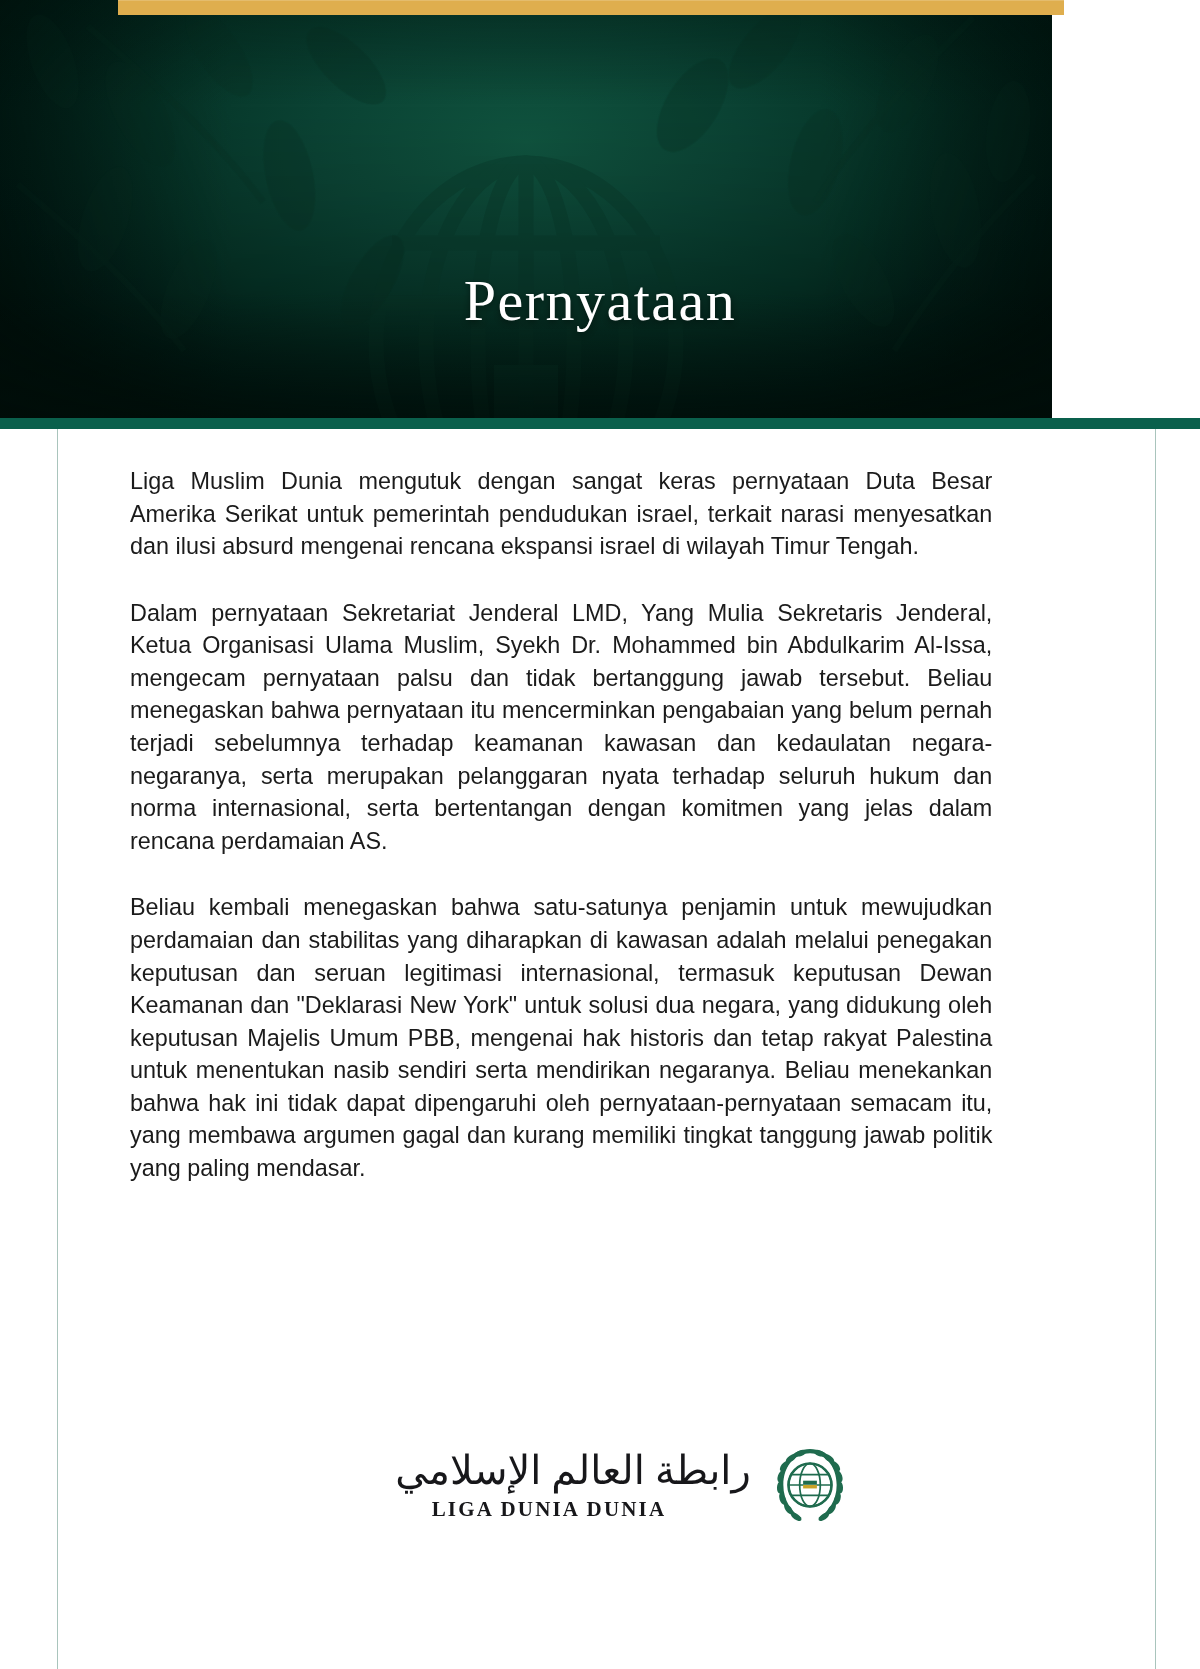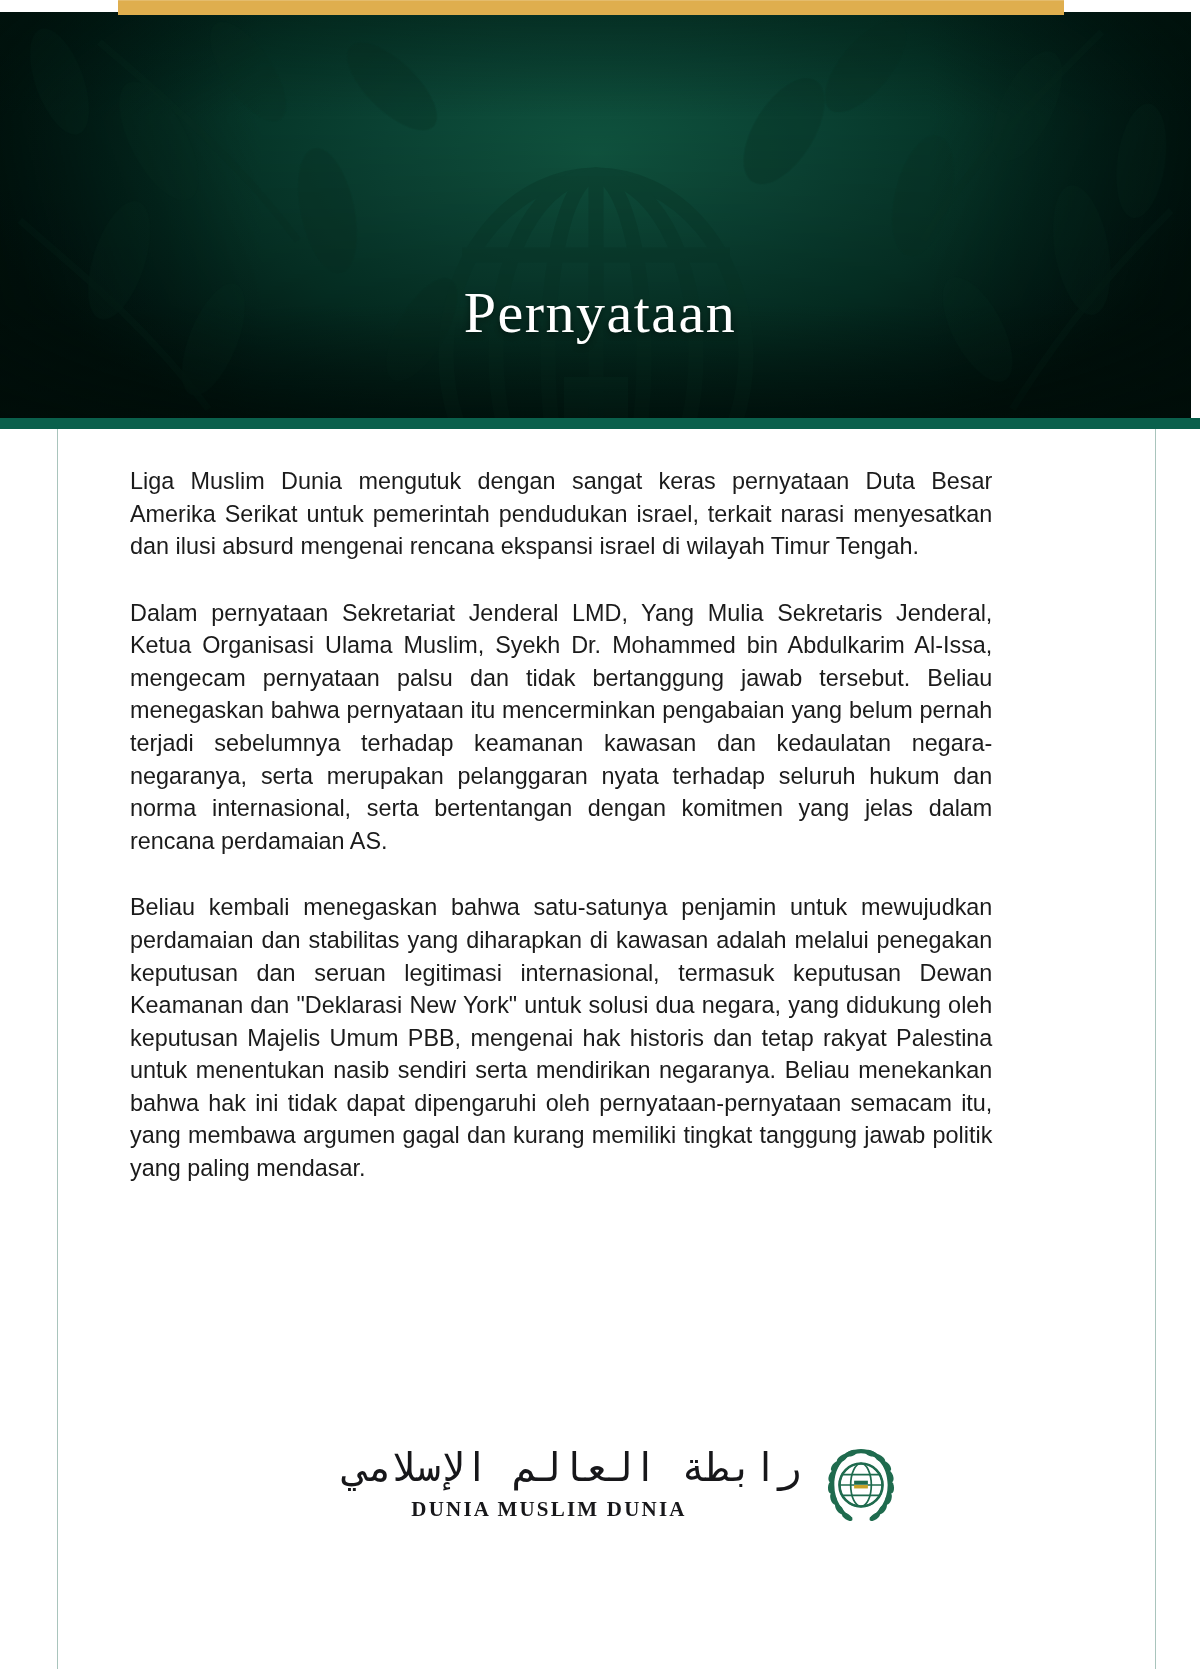--- a/index.html
+++ b/index.html
@@ -20,22 +20,22 @@
     width: 1200px;
     height: 1669px;
     background: #ffffff;
     overflow: hidden;
   }
 
   
   .header {
     position: absolute;
     left: 0;
-    top: 12px;
-    width: 1191px;
+    top: 0;
+    width: 1052px;
     height: 418px;
     background:
       radial-gradient(ellipse 620px 330px at 50% 34%, #10543f 0%, #0b4334 34%, #063528 60%, #022019 86%, #01150f 100%);
     overflow: hidden;
   }
   
   .header-vignette {
     position: absolute;
     inset: 0;
     background:
@@ -166,21 +166,21 @@
     justify-content: center;
     gap: 16px;
   }
   .logo-text-block {
     display: flex;
     flex-direction: column;
     align-items: center;
     justify-content: center;
   }
   .logo-arabic {
-    font-family: Liberation Mono, monospace;
+    font-family: Liberation Serif, serif;
     font-size: 40px;
     line-height: 1.1;
     color: #17171a;
     direction: rtl;
     white-space: nowrap;
     margin-left: 48px;
   }
   .logo-latin {
     font-family: "Liberation Serif", "DejaVu Serif", serif;
     font-weight: bold;
@@ -251,21 +251,21 @@
 
   <div class="content">
     <p class="para">Liga Muslim Dunia mengutuk dengan sangat keras pernyataan Duta Besar Amerika Serikat untuk pemerintah pendudukan israel, terkait narasi menyesatkan dan ilusi absurd mengenai rencana ekspansi israel di wilayah Timur Tengah.</p>
     <p class="para">Dalam pernyataan Sekretariat Jenderal LMD, Yang Mulia Sekretaris Jenderal, Ketua Organisasi Ulama Muslim, Syekh Dr. Mohammed bin Abdulkarim Al-Issa, mengecam pernyataan palsu dan tidak bertanggung jawab tersebut. Beliau menegaskan bahwa pernyataan itu mencerminkan pengabaian yang belum pernah terjadi sebelumnya terhadap keamanan kawasan dan kedaulatan negara-negaranya, serta merupakan pelanggaran nyata terhadap seluruh hukum dan norma internasional, serta bertentangan dengan komitmen yang jelas dalam rencana perdamaian AS.</p>
     <p class="para">Beliau kembali menegaskan bahwa satu-satunya penjamin untuk mewujudkan perdamaian dan stabilitas yang diharapkan di kawasan adalah melalui penegakan keputusan dan seruan legitimasi internasional, termasuk keputusan Dewan Keamanan dan "Deklarasi New York" untuk solusi dua negara, yang didukung oleh keputusan Majelis Umum PBB, mengenai hak historis dan tetap rakyat Palestina untuk menentukan nasib sendiri serta mendirikan negaranya. Beliau menekankan bahwa hak ini tidak dapat dipengaruhi oleh pernyataan-pernyataan semacam itu, yang membawa argumen gagal dan kurang memiliki tingkat tanggung jawab politik yang paling mendasar.</p>
   </div>
 
   <div class="footer-logo">
     <div class="logo-text-block">
       <div class="logo-arabic">رابطة العالم الإسلامي</div>
-      <div class="logo-latin">DUNIA MUSLIM DUNIA</div>
+      <div class="logo-latin">LIGA DUNIA DUNIA</div>
     </div>
 
     <svg class="logo-emblem" viewBox="0 0 100 100" aria-hidden="true">
       <g fill="#1f6b4e">
         <path d="M50 8 C30 8 14 24 14 50 C14 70 26 86 38 92 L40 88 C29 82 19 68 19 50 C19 27 33 13 50 13 Z"></path>
         <path d="M50 8 C70 8 86 24 86 50 C86 70 74 86 62 92 L60 88 C71 82 81 68 81 50 C81 27 67 13 50 13 Z"></path>
       </g>
       <g fill="#1f6b4e">
         <ellipse cx="20" cy="28" rx="7" ry="3.4" transform="rotate(-52 20 28)"></ellipse>
         <ellipse cx="16" cy="40" rx="7" ry="3.4" transform="rotate(-72 16 40)"></ellipse>

